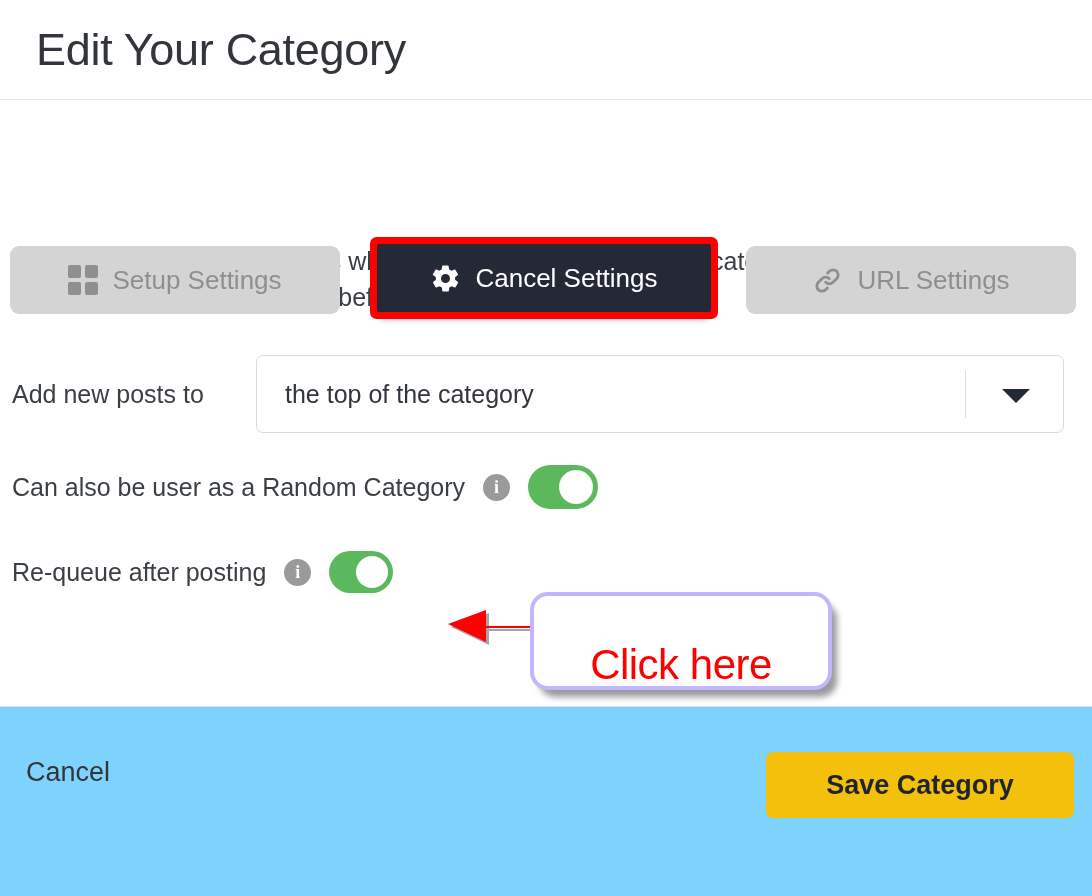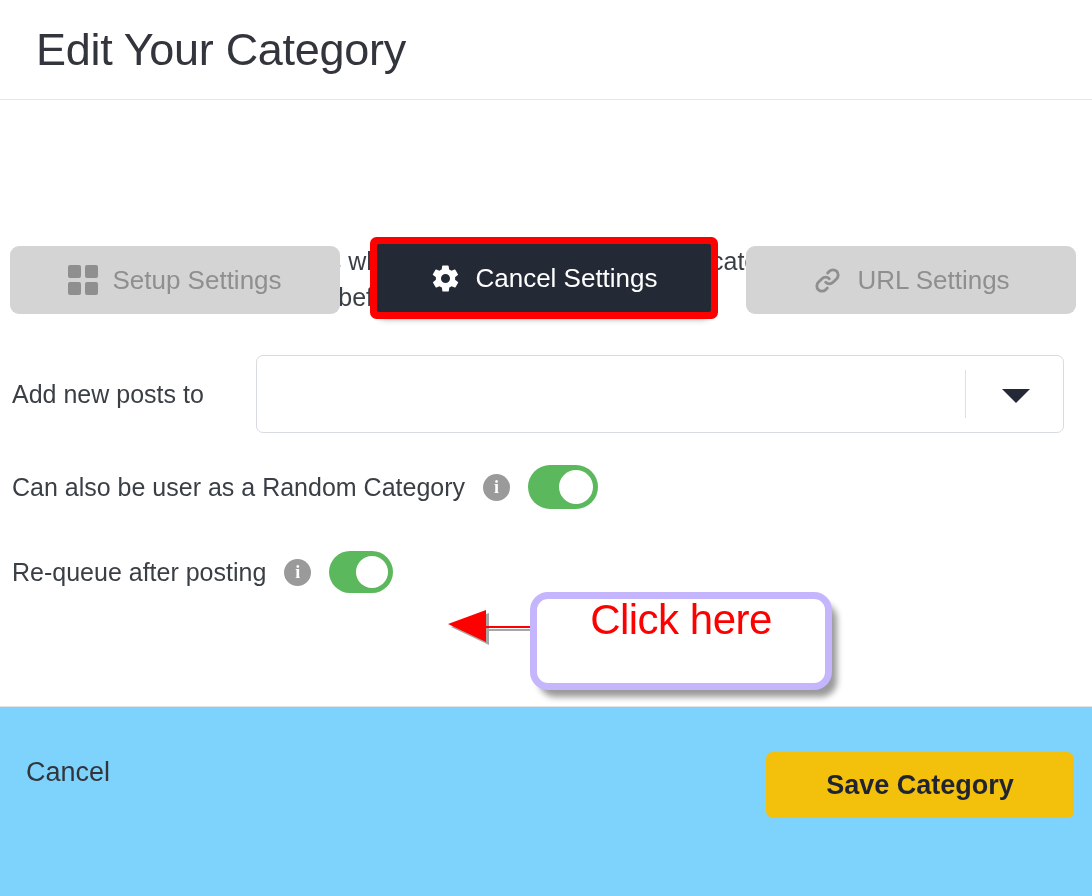--- a/index.html
+++ b/index.html
@@ -223,24 +223,24 @@
   }
 
   
   .callout-box {
     position: absolute;
     left: 530px;
     top: 592px;
     width: 302px;
     height: 98px;
     background: #ffffff;
-    border: 7px solid #c4b5fd;
+    border: 4px solid #c4b5fd;
     border-radius: 18px;
     display: flex;
-    align-items: flex-start;
+    align-items: flex-end;
     justify-content: center;
     box-shadow: 7px 9px 6px -2px rgba(0,0,0,0.4);
     z-index: 40;
     font-family: "Liberation Sans", sans-serif;
   }
   .callout-text {
     color: #ff0000;
     font-size: 42px;
     line-height: 1;
     letter-spacing: -0.5px;
@@ -297,20 +297,21 @@
   </div>
 </div>
 
 <p class="intro">These are the default settings when creating a new post in this category. You can change them in the "Add new post" screen before saving the post.</p>
 
 <div class="form-area">
 
   <div class="row-select">
     <span class="select-label">Add new posts to</span>
     <div class="select-box">
+      <span class="select-value">the top of the category</span>
       <span class="select-divider"></span>
       <span class="select-caret"></span>
     </div>
   </div>
 
   <div class="row-toggle">
     <span class="toggle-label">Can also be user as a Random Category</span>
     <span class="info-icon">i</span>
     <span class="toggle">
       <span class="knob"></span>

